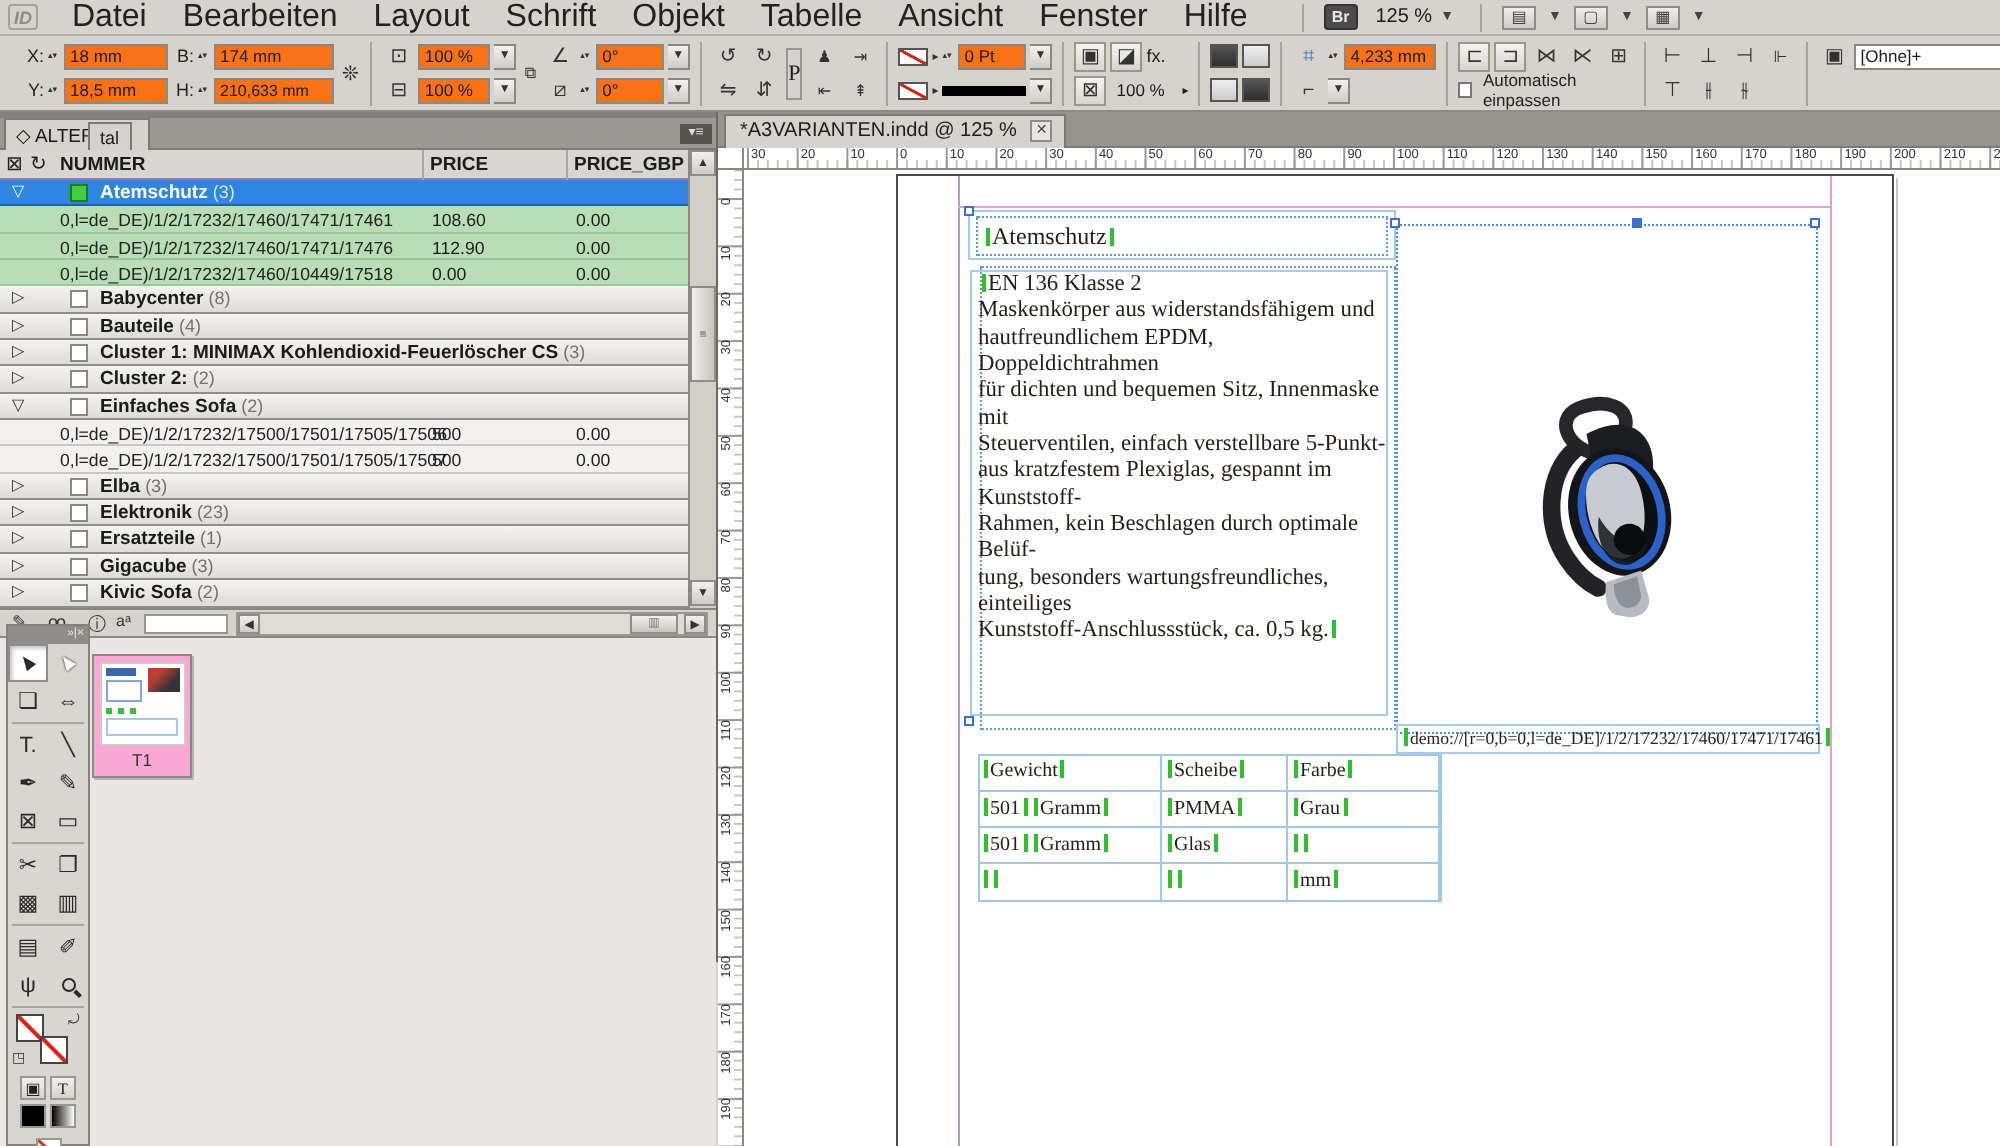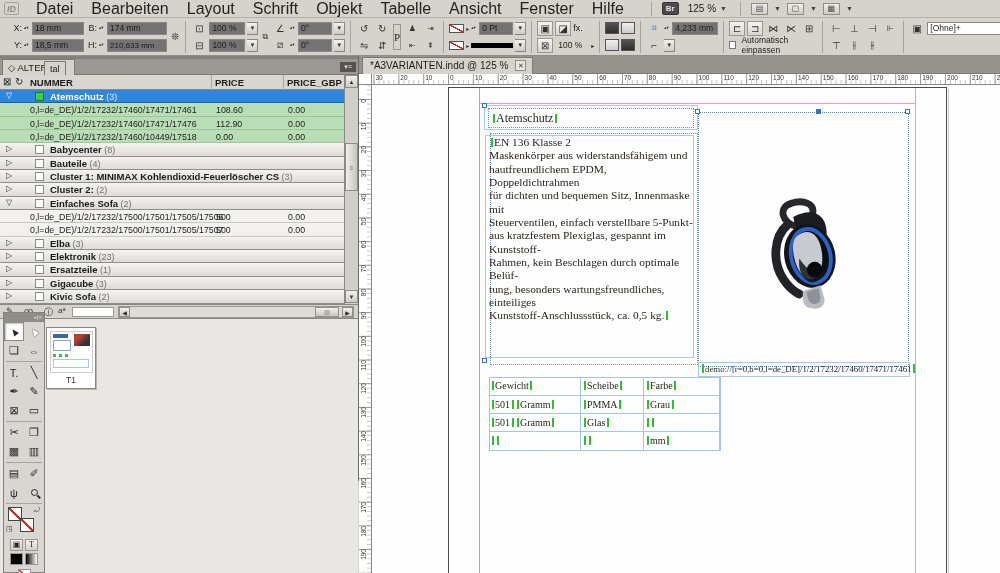--- a/index.html
+++ b/index.html
@@ -20,21 +20,21 @@
   display:inline-flex;align-items:center;justify-content:center;font-size:8px;color:#444}
 .ddar{font-size:7px;color:#444}
 .vsep{width:1px;height:14px;background:#a8a5a0;margin:0 4px}
 
 #controlbar{position:absolute;left:0;top:18px;width:1000px;height:38px;background:#d6d3cd;
   border-bottom:1px solid #8f8d89;display:flex;align-items:center;padding:1px 3px;gap:3px}
 .cb-group{display:flex;flex-direction:column;gap:1px}
 .cb-row{display:flex;align-items:center;gap:2px;height:16px}
 .flabel{font-size:9px;color:#222;width:10px;text-align:right}
 .stp{display:inline-flex;flex-direction:column;line-height:4px;font-size:4.5px;color:#333;width:6px}
-.fld{display:inline-flex;align-items:center;background:#737373;border:1px solid #8a8882;height:13px;
+.fld{display:inline-flex;align-items:center;background:#f97316;border:1px solid #8a8882;height:13px;
   font-size:8.5px;padding:0 2px;white-space:nowrap}
 .dd{width:11px;height:13px;border:1px solid #8a8882;border-left:none;background:linear-gradient(#f2f1ef,#cfccc6);
   display:inline-flex;align-items:center;justify-content:center;font-size:6px;color:#333}
 .ib{width:16px;height:15px;display:inline-flex;align-items:center;justify-content:center;
   font-size:10px;color:#333;border:1px solid transparent}
 .ib.box{border:1px solid #9a978f;background:linear-gradient(#f4f3f1,#d8d5cf)}
 .cbdiv{width:1px;height:32px;background:#a6a39d;margin:0 2px;flex:none}
 .proxy{width:12px;height:12px;background-image:radial-gradient(#3a3a3a 1px,transparent 1.3px);
   background-size:5px 5px;background-position:0 0;margin:0 3px}
 .none-sw{width:15px;height:9px;border:1px solid #555;background:
@@ -101,21 +101,21 @@
 .magni{width:7px;height:7px;border:1.5px solid #2a2a2a;border-radius:50%;position:relative}
 .magni::after{content:"";position:absolute;left:5px;top:6px;width:4px;height:1.5px;background:#2a2a2a;transform:rotate(45deg)}
 #fillstroke{position:relative;height:32px}
 .fsq{position:absolute;width:14px;height:14px;border:1px solid #444;background:
   linear-gradient(to top right,#fff 42%,#d21 46%,#d21 54%,#fff 58%)}
 .minibtn{width:13px;height:12px;border:1px solid #9a978f;background:linear-gradient(#f2f1ef,#d4d1cb);
   display:inline-flex;align-items:center;justify-content:center;font-size:8px;color:#222;margin:1px}
 
 #tpl-tab{position:absolute;left:44px;top:5px;height:14px;background:#d6d3cd;border:1px solid #7c7a76;border-bottom:none;
   font-size:9px;padding:2px 5px 0 5px}
-#tpl-box{position:absolute;left:46px;top:271px;width:50px;height:62px;border:1px solid #8a8884;background:#ffffff;box-shadow:1px 1px 0 #b9b6b1}
+#tpl-box{position:absolute;left:46px;top:271px;width:50px;height:62px;border:1px solid #8a8884;background:#f9a8d4;box-shadow:1px 1px 0 #b9b6b1}
 #tpl-thumb{position:absolute;left:3px;top:3px;width:43px;height:42px;background:#fff;border:1px solid #cfcdc8}
 #tpl-name{position:absolute;left:0;top:47px;width:100%;text-align:center;font-size:8.5px;color:#333}
 
 #docarea{position:absolute;left:358px;top:56px;width:642px;height:425px;background:#a16207;border-left:1px solid #6b6965}
 #doctabs{position:absolute;left:0;top:0;width:642px;height:18px;background:#96948f;border-bottom:1px solid #7c7a76}
 #doctab{position:absolute;left:3px;top:1px;height:17px;background:#d6d3cd;border:1px solid #7c7a76;border-bottom:none;
   font-size:10px;padding:2px 6px 0 7px;display:flex;gap:7px;align-items:flex-start}
 #doctab .close{width:11px;height:11px;border:1px solid #8f8d88;background:#e8e6e2;font-size:7px;line-height:10px;
   text-align:center;color:#444;margin-top:0}
 #rcorner{position:absolute;left:0;top:18px;width:13px;height:11px;background:#fff;border-right:1px solid #8a8882;border-bottom:1px solid #8a8882}

